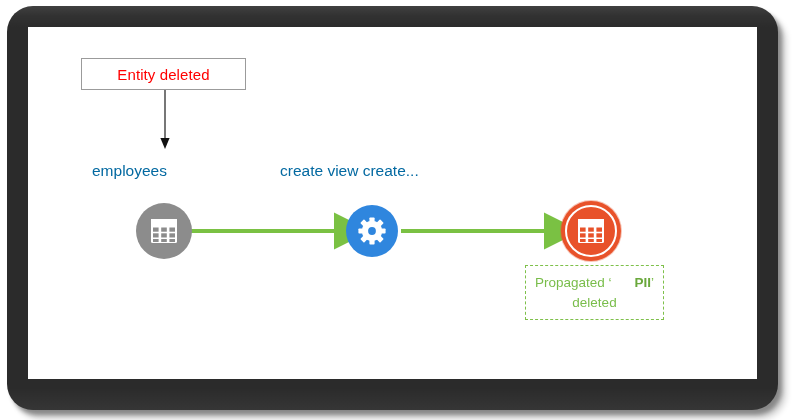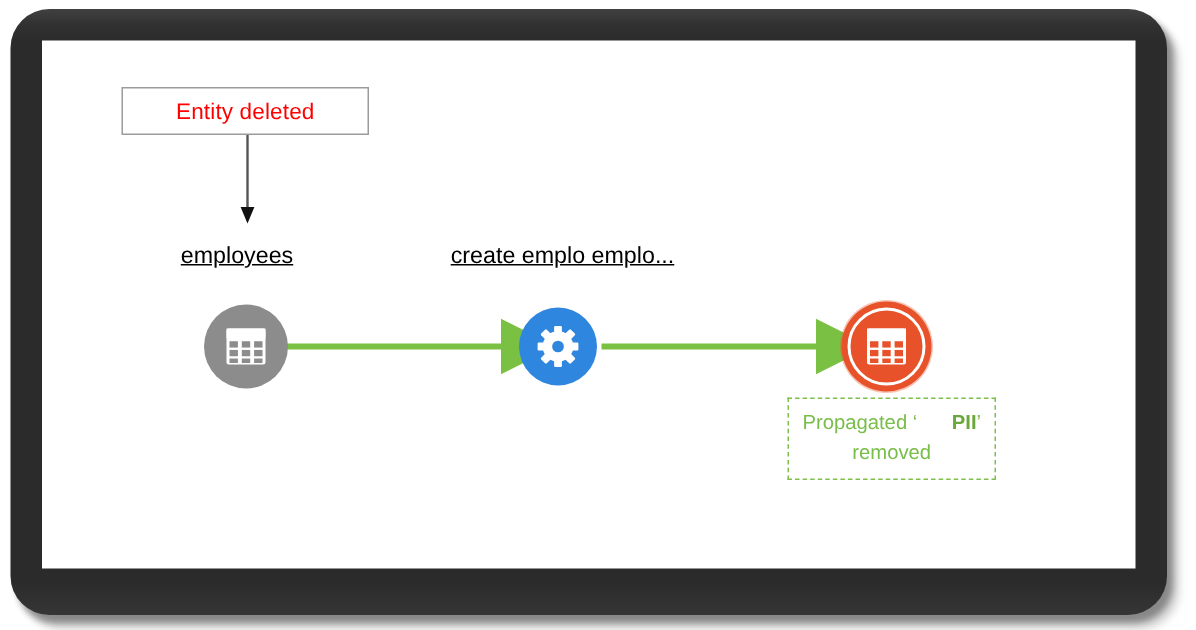--- a/index.html
+++ b/index.html
@@ -86,26 +86,24 @@
     position: absolute;
     left: 131px;
     top: 63px;
     width: 12px;
     height: 60px;
   }
 
   
   .node-label {
     position: absolute;
-    color: #000000;
+    color: #0369a1;
     font-size: 15.5px;
     line-height: 1;
     white-space: nowrap;
-    text-align: center;
-    text-decoration: underline;
   }
   #label-employees      { left: 64px;  top: 136px; width: 132px; }
   #label-create-view    { left: 252px; top: 136px; width: 190px; }
   #label-employees-view { left: 470px; top: 136px; width: 196px; }
 
   
   .edge {
     position: absolute;
     top: 184px;
     height: 40px;
@@ -194,21 +192,21 @@
       </div>
 
       <div id="deleted-connector">
         <svg width="12" height="60" viewBox="0 0 12 60">
           <line x1="6" y1="0" x2="6" y2="49" stroke="#555555" stroke-width="1.6"></line>
           <polygon points="6,59 1.4,48 10.6,48" fill="#111111"></polygon>
         </svg>
       </div>
 
       <div class="node-label" id="label-employees">employees</div>
-      <div class="node-label" id="label-create-view">create emplo emplo...</div>
+      <div class="node-label" id="label-create-view">create view create...</div>
 
       <div class="edge" id="edge-1">
         <svg width="180" height="40" viewBox="0 0 180 40">
           <line x1="0" y1="20" x2="146" y2="20" stroke="#7ac143" stroke-width="4"></line>
           <polygon points="180,20 143,1.5 143,38.5" fill="#7ac143"></polygon>
         </svg>
       </div>
 
       <div class="edge" id="edge-2">
         <svg width="180" height="40" viewBox="0 0 180 40">
@@ -268,18 +266,18 @@
             <rect x="19.4" y="15.3" width="5.6" height="4.2" fill="#e8522a"></rect>
             <rect x="3" y="21" width="5.6" height="3" fill="#e8522a"></rect>
             <rect x="11.2" y="21" width="5.6" height="3" fill="#e8522a"></rect>
             <rect x="19.4" y="21" width="5.6" height="3" fill="#e8522a"></rect>
             <rect x="1" y="1" width="26" height="6.5" fill="#ffffff"></rect>
           </svg>
         </span>
       </div>
 
       <div id="pii-annotation">
-        <span class="ann-text"><span>Propagated ‘</span><b>PII</b><span>’</span><br><span>removed</span></span>
+        <span class="ann-text"><span>Propagated ‘</span><b>PII</b><span>’</span><br><span>deleted</span></span>
       </div>
 
     </div>
   </div>
 </div>
 
 </body></html>

